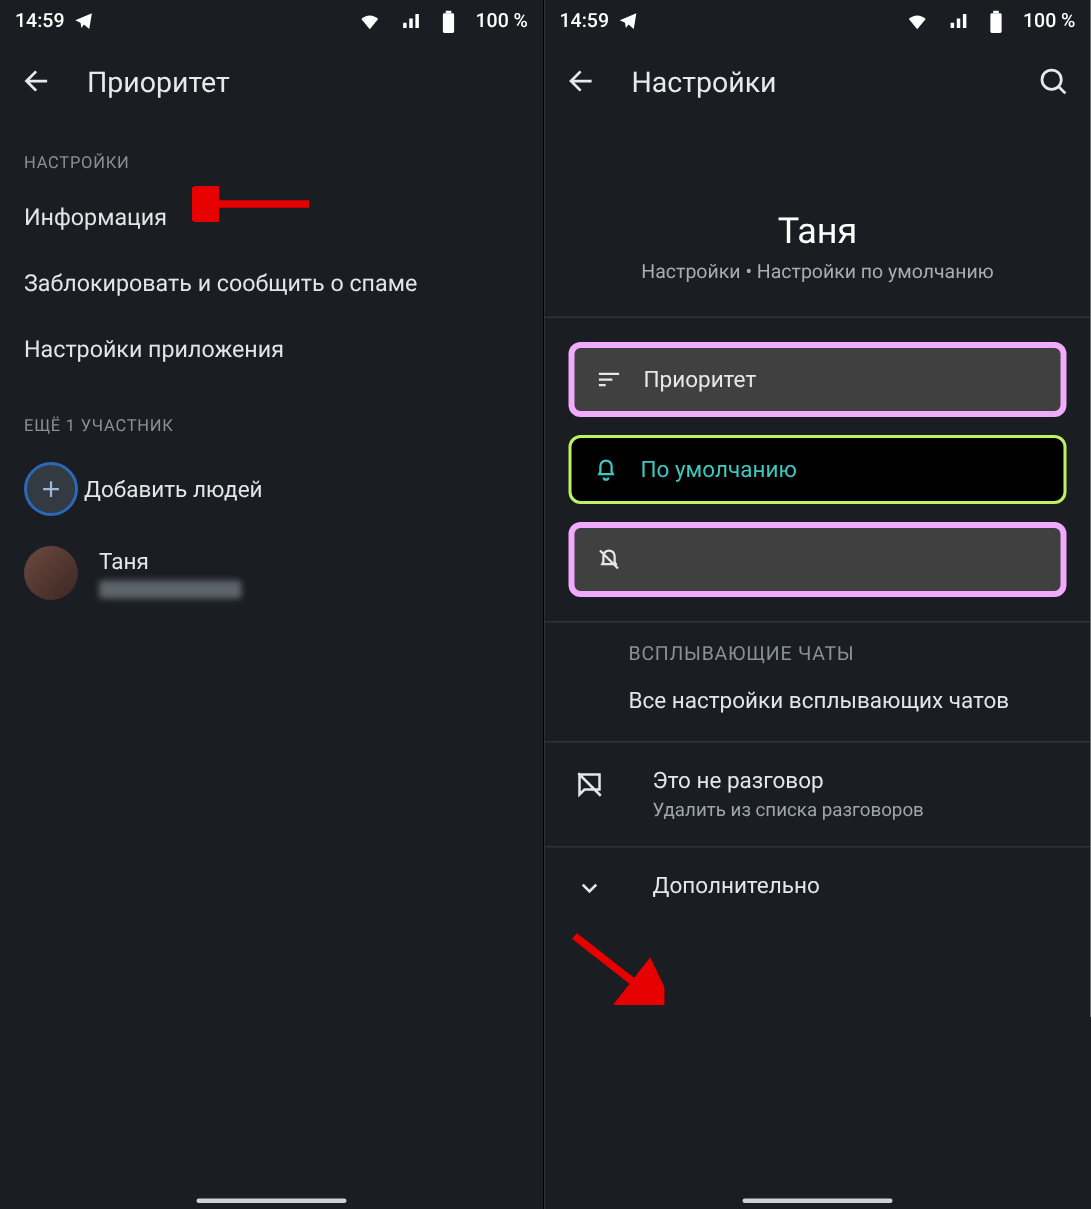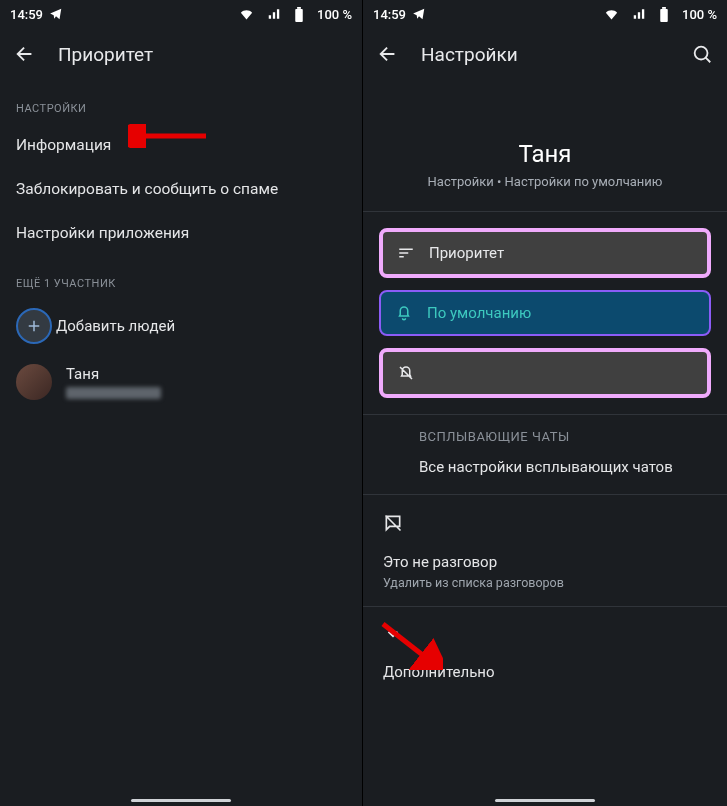--- a/index.html
+++ b/index.html
@@ -36,30 +36,30 @@
     
     .detail-head { text-align:center; padding:60px 16px 22px; }
     .detail-name { font-size:24px; color:#fff; font-weight:400; }
     .detail-sub  { font-size:13px; color:#a8aeb6; margin-top:6px; }
     .divider { height:1px; background:#30343a; }
 
     .option-group { padding:16px; display:flex; flex-direction:column; gap:12px; }
     .option-card { border:4px solid #f0abfc; border-radius:8px; padding:12px 14px;
                    display:flex; align-items:flex-start; gap:14px; background:#404040; }
     .option-card .label { font-size:15px; color:#e7e8ea; }
-    .option-card.selected { border:2px solid #8b5cf6; background:#0c4a6e; }
+    .option-card.selected { border:2px solid #bef264; background:#000000; }
     .option-card.selected .label { color:#3dc9bf; }
     .option-card .desc { font-size:12.5px; color:#9fa6ae; margin-top:6px; line-height:16px; }
     .option-card .txt { flex:1; }
 
     .sub-section { padding:14px 20px 18px 56px; }
     .sub-section .lab { font-size:13px; letter-spacing:.5px; color:#8a9098; }
     .sub-section .link { font-size:15px; color:#e4e5e7; margin-top:14px; }
 
-    .row-with-icon { display:flex; gap:20px; padding:16px 20px;flex-direction:column; }
+    .row-with-icon { display:flex; gap:32px; padding:16px 20px; }
     .row-with-icon .txt .t1 { font-size:15px; color:#e5e6e8; }
     .row-with-icon .txt .t2 { font-size:12.5px; color:#9ea5ad; margin-top:4px; }
     .row-with-icon .ic { width:20px; display:flex; justify-content:center; padding-top:2px; }
 
     
     .arrow { position:absolute; pointer-events:none; }
     .homehandle { position:absolute; bottom:4px; left:50%; transform:translateX(-50%);
                   width:100px; height:3px; border-radius:2px; background:#cfd2d6; }
   </style>
 </head>

